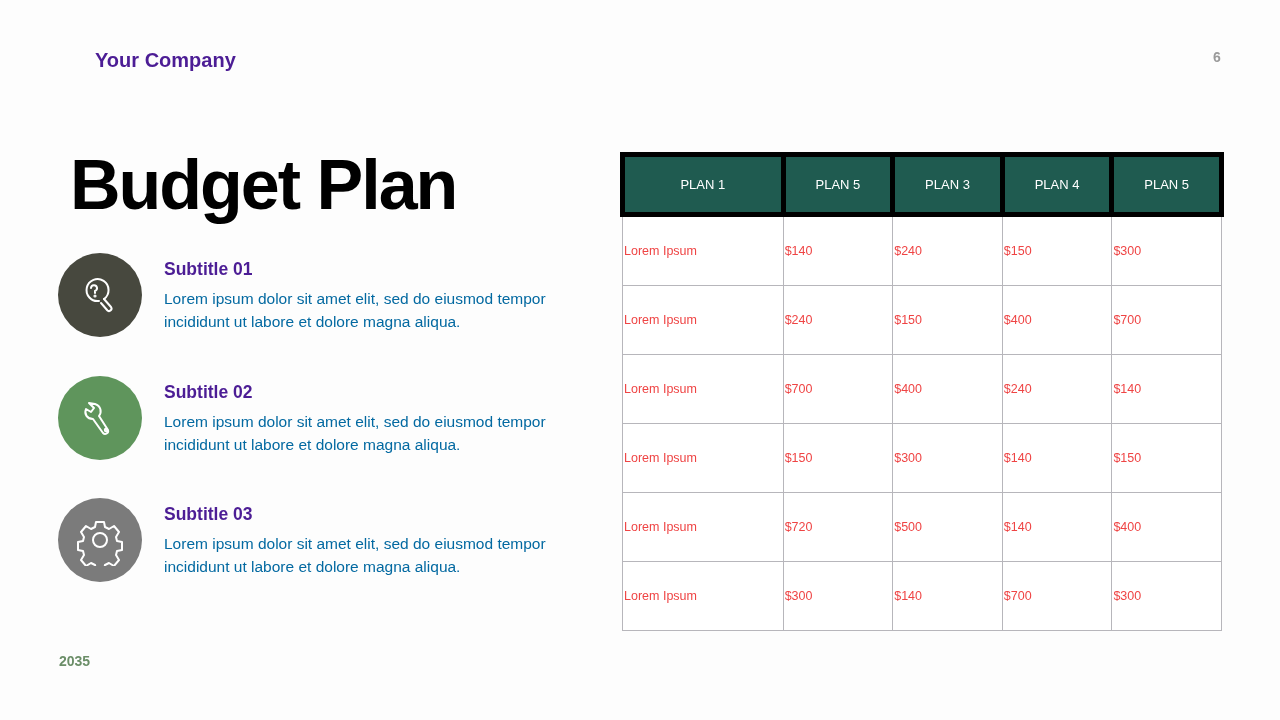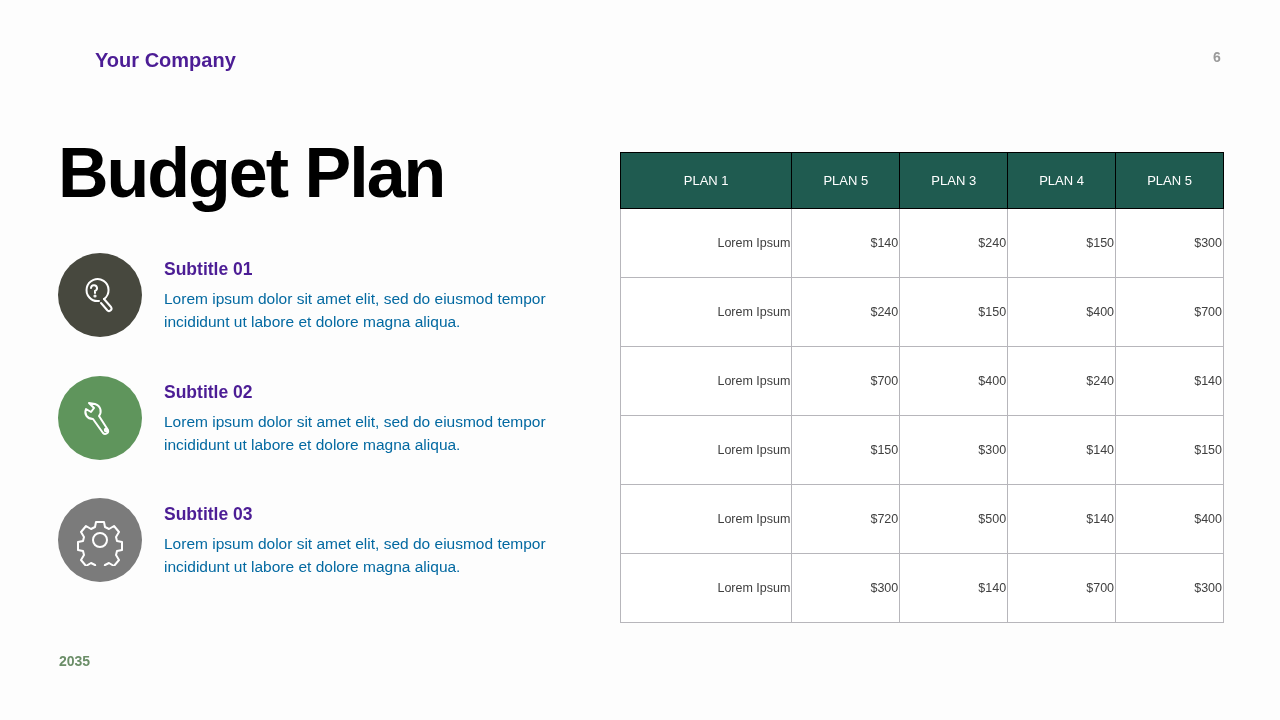--- a/index.html
+++ b/index.html
@@ -18,21 +18,21 @@
     position: absolute; left: 1213px; top: 49px;
     font-size: 14px; font-weight: bold; color: #9a9a9a;
   }
   .year {
     position: absolute; left: 59px; top: 653px;
     font-size: 14px; font-weight: bold; color: #6b8e68;
   }
   .title {
     position: absolute; left: 58px; top: 130px;
     font-size: 70px; font-weight: bold; color: #000;
-    letter-spacing: -2px; margin: 0; line-height: 86px;
+    letter-spacing: -2px; margin: 12px; line-height: 86px;
   }
   .item { position: absolute; left: 58px; width: 520px; height: 84px; }
   .item .circle {
     position: absolute; left: 0; top: 0; width: 84px; height: 84px;
     border-radius: 50%; display: flex; align-items: center; justify-content: center;
   }
   .item .subtitle {
     position: absolute; left: 106px; top: 6px;
     font-size: 17.5px; font-weight: bold; color: #4c1d95;
   }
@@ -40,26 +40,26 @@
     position: absolute; left: 106px; top: 34px; width: 420px;
     font-size: 15.5px; line-height: 23px; color: #0369a1;
   }
   table.budget {
     position: absolute; left: 620px; top: 152px;
     width: 604px; border-collapse: collapse;
     font-size: 12.5px;
   }
   table.budget th {
     background: #1f5b50; color: #fff; font-weight: normal;
-    height: 53px; border: 1px solid #000000; text-align: center;
+    height: 53px; border: 5px solid #000000; text-align: center;
     font-size: 13px;
   }
   table.budget td {
-    height: 66px; border: 1.5px solid #b7b6bb; text-align: right;
-    color: #404040; background: #fff;
+    height: 66px; border: 1.5px solid #b7b6bb; text-align: left;
+    color: #ef4444; background: #fff;
   }
 </style>
 </head>
 <body>
 
 <div class="company">Your Company</div>
 <div class="page-num">6</div>
 
 <h1 class="title">Budget Plan</h1>
 

